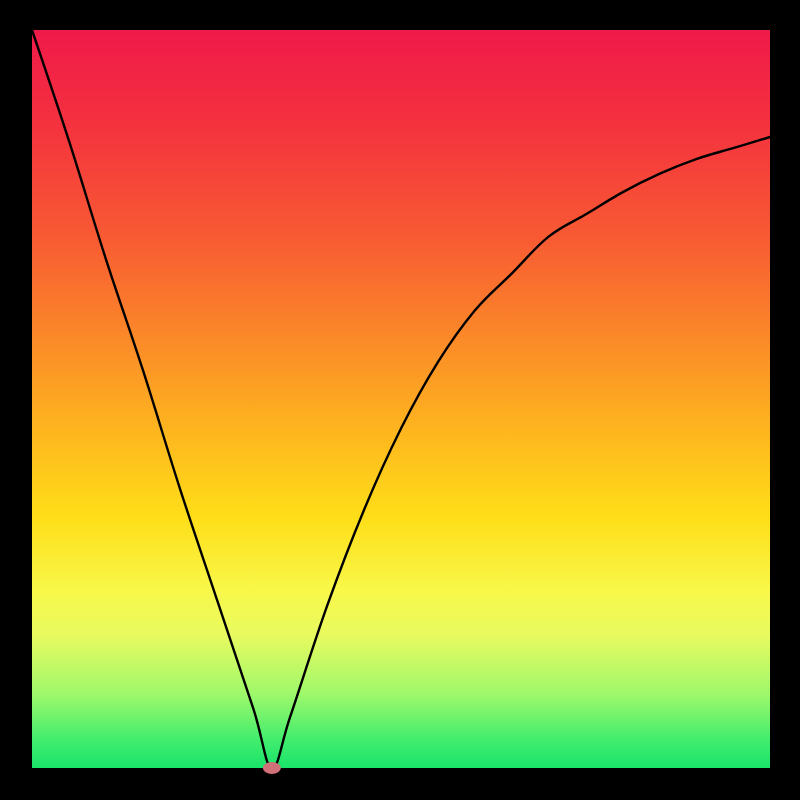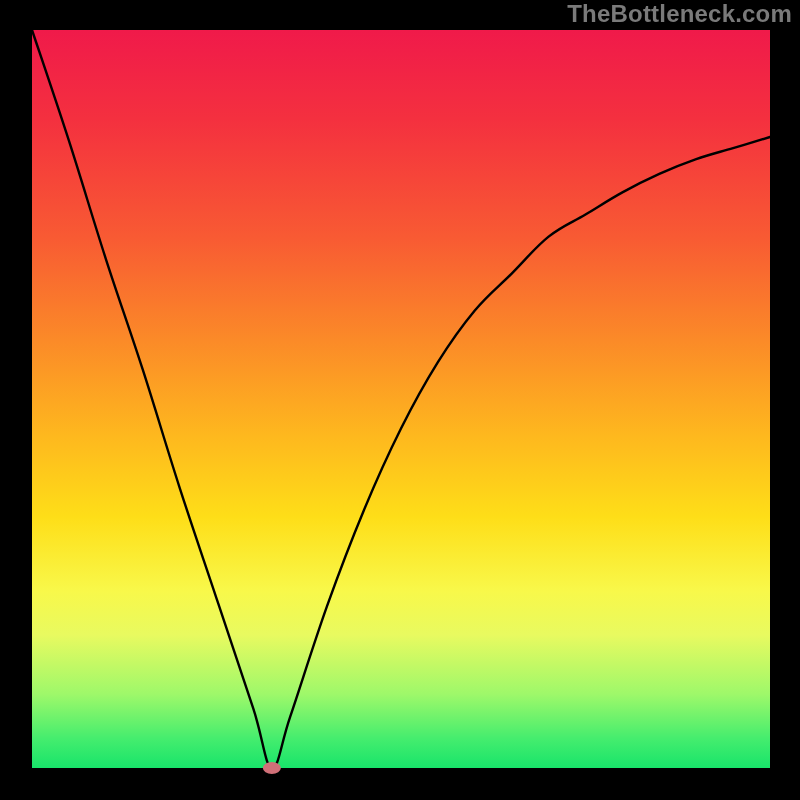--- a/index.html
+++ b/index.html
@@ -59,21 +59,20 @@
   }
   .min-marker {
     fill: #d07078;
     stroke: none;
   }
 </style>
 </head>
 <body>
 
 <div class="frame">
-  <div class="watermark">TheBottleneck.com</div>
 
   <div class="plot-area">
     <svg class="curve" viewBox="0 0 738 738" preserveAspectRatio="none">
       <path id="curve-path" fill="none" stroke="#000" stroke-width="2.4" stroke-linecap="round" stroke-linejoin="round" d="M 0 0 C 6.6419999999999995 19.92600000000001, 23.616 69.51960000000004, 36.9 110.70000000000005 C 50.184 151.88040000000007, 60.516 187.59960000000004, 73.8 228.78000000000003 C 87.084 269.9604, 97.416 298.29959999999994, 110.7 339.47999999999996 C 123.98400000000001 380.6604, 134.316 416.3796, 147.6 457.56 C 160.884 498.7404, 171.216 528.408, 184.5 568.26 C 197.784 608.112, 211.437 648.4068000000001, 221.4 678.96 C 231.363 709.5132, 233.208 736.6716, 239.85 738 C 246.492 739.3284, 248.33700000000002 715.5648, 258.3 686.34 C 268.26300000000003 657.1152000000001, 281.916 612.8352, 295.2 575.64 C 308.484 538.4448, 318.81600000000003 511.5816, 332.1 479.7 C 345.384 447.8184, 355.716 425.08799999999997, 369 398.52 C 382.284 371.952, 392.61600000000004 353.35439999999994, 405.90000000000003 332.09999999999997 C 419.184 310.8456, 429.516 296.3808, 442.8 280.44 C 456.084 264.4992, 466.416 256.82399999999996, 479.7 243.53999999999996 C 492.984 230.25599999999997, 503.31600000000003 217.26719999999997, 516.6 206.64 C 529.884 196.0128, 540.216 192.47039999999998, 553.5 184.5 C 566.784 176.52960000000002, 577.116 169.66620000000003, 590.4 162.36 C 603.684 155.0538, 614.016 149.88779999999997, 627.3 143.90999999999997 C 640.584 137.93219999999997, 650.916 133.79939999999996, 664.2 129.14999999999998 C 677.484 124.50059999999999, 687.816 122.06520000000003, 701.1 118.08000000000004 C 714.384 114.09480000000005, 731.358 109.0026, 738 107.00999999999999"></path>
       <ellipse id="min-dot" class="min-marker" rx="9" ry="6" cx="239.85" cy="738"></ellipse>
     </svg>
   </div>
 </div>
 
 </body></html>

